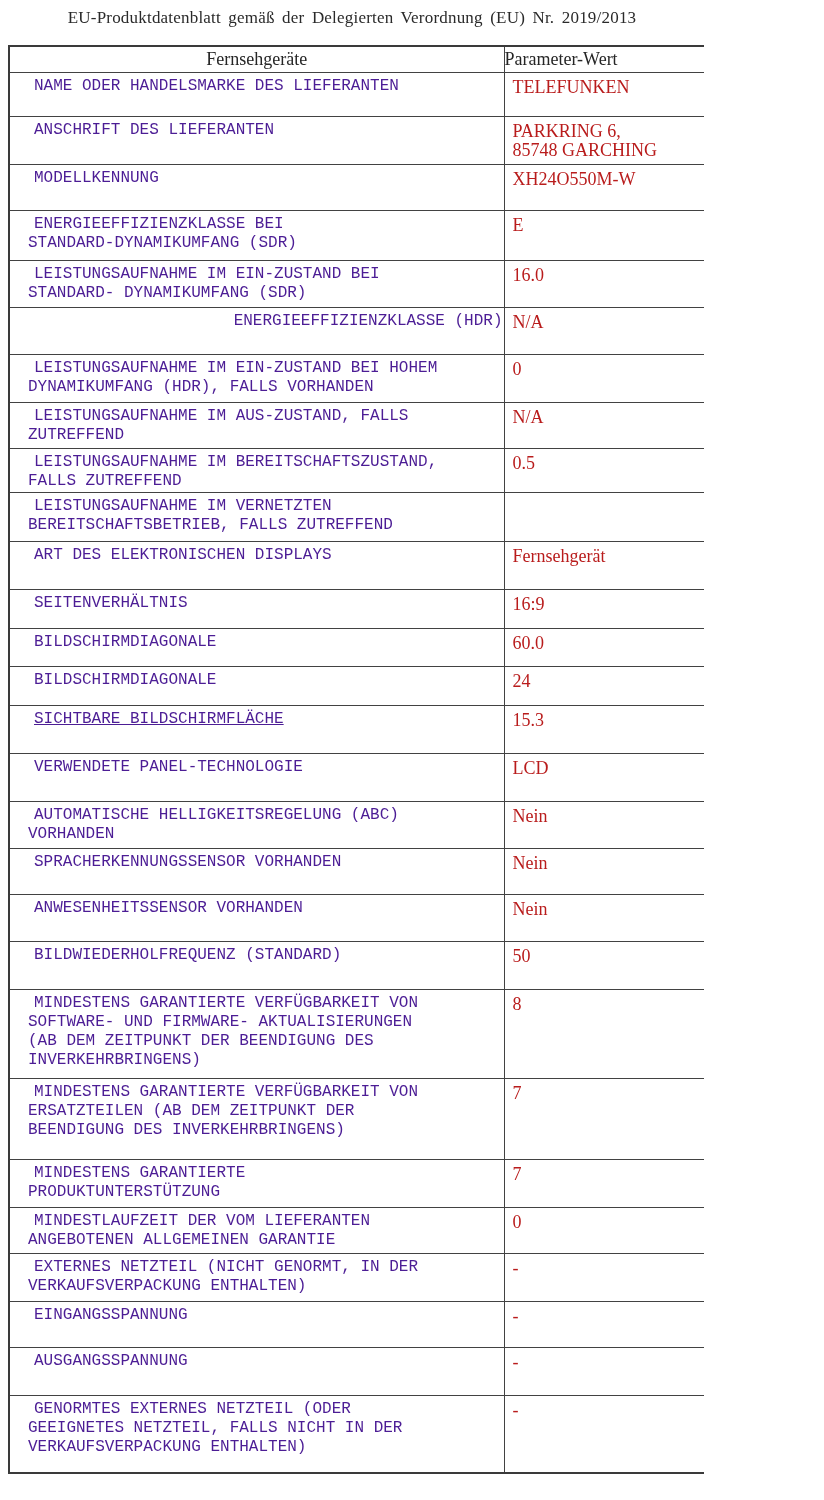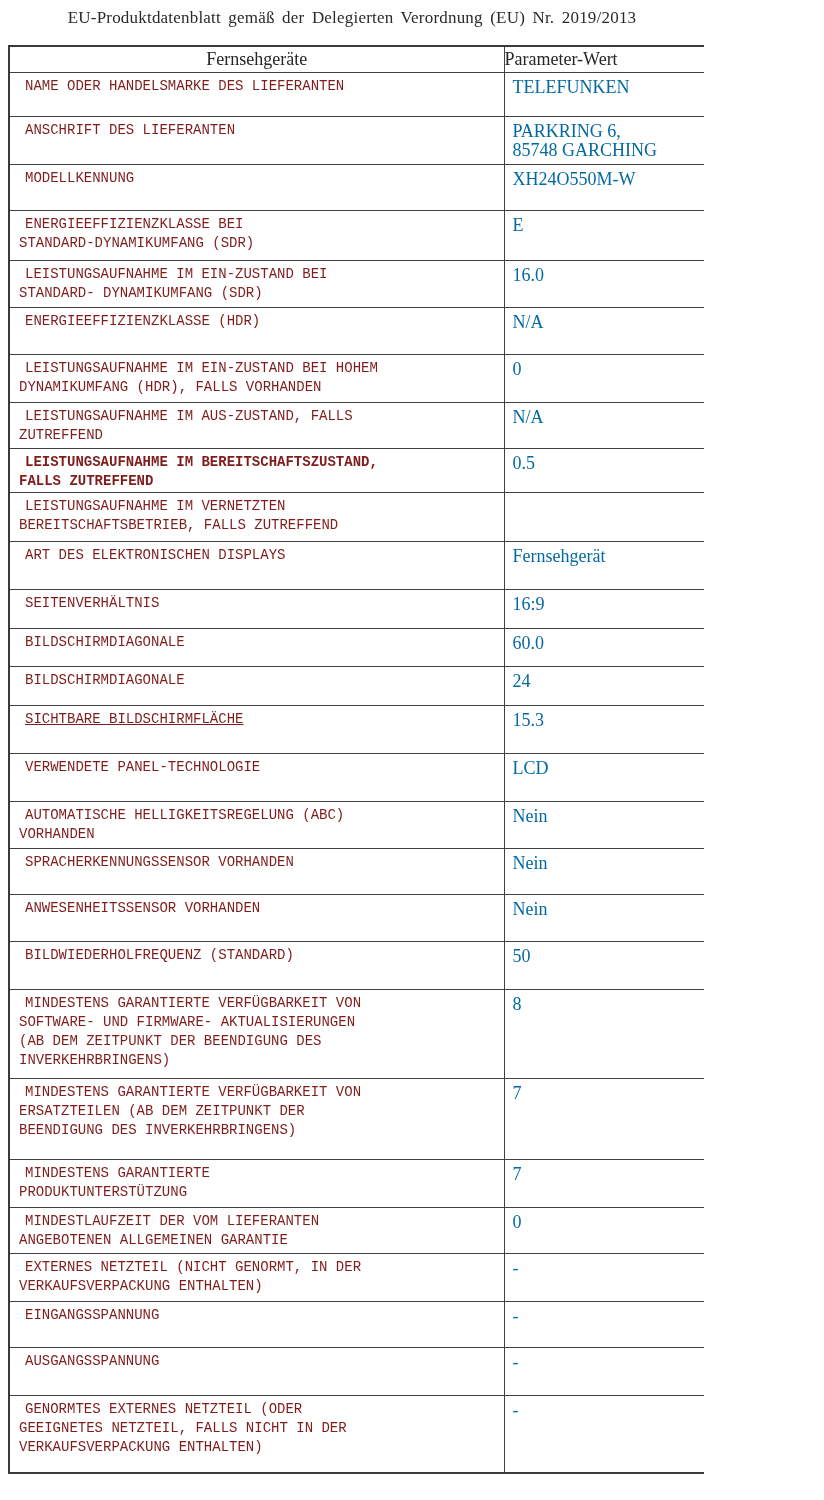--- a/index.html
+++ b/index.html
@@ -16,26 +16,26 @@
   .sheet th,.sheet td{border:1px solid #424242;vertical-align:top;overflow:hidden;}
   .sheet thead th{
     font-family:"Liberation Serif",serif;font-weight:normal;font-size:18px;
     color:#262626;height:25px;vertical-align:middle;padding:0;
   }
   th.h-col1{text-align:center;}
   th.h-col2{text-align:left;padding-left:8px;}
   th.h-col3{text-align:center;}
   td.label{
     font-family:"Liberation Mono","DejaVu Sans Mono",monospace;
-    font-size:14px;line-height:19px;color:#7f1d1d;
-    padding:4px 1px 1px 9px;text-indent:6px;white-space:pre-line;
+    font-size:16px;line-height:19px;color:#4c1d95;
+    padding:4px 1px 1px 18px;text-indent:6px;white-space:pre-line;
   }
   td.value{
     font-family:"Liberation Serif",serif;font-size:18px;line-height:19px;
-    color:#0369a1;padding:5px 4px 1px 8px;white-space:pre-line;
+    color:#b91c1c;padding:5px 4px 1px 8px;white-space:pre-line;
   }
   td.unit{
     font-family:"Liberation Serif",serif;font-size:18px;line-height:19px;
     color:#262626;padding:5px 2px 1px 8px;
   }
 </style>
 </head>
 <body>
 
 <div class="page">
@@ -77,38 +77,38 @@
           <td class="value">E</td>
           <td class="unit"></td>
         </tr>
         <tr>
           <td class="label" style="height: 41px;">LEISTUNGSAUFNAHME IM EIN-ZUSTAND BEI
 STANDARD- DYNAMIKUMFANG (SDR)</td>
           <td class="value">16.0</td>
           <td class="unit">W</td>
         </tr>
         <tr>
-          <td class="label" style="height: 41px;">ENERGIEEFFIZIENZKLASSE (HDR)</td>
+          <td class="label" style="height: 41px; text-align: right;">ENERGIEEFFIZIENZKLASSE (HDR)</td>
           <td class="value">N/A</td>
           <td class="unit"></td>
         </tr>
         <tr>
           <td class="label" style="height: 42px;">LEISTUNGSAUFNAHME IM EIN-ZUSTAND BEI HOHEM
 DYNAMIKUMFANG (HDR), FALLS VORHANDEN</td>
           <td class="value">0</td>
           <td class="unit">W</td>
         </tr>
         <tr>
           <td class="label" style="height: 40px;">LEISTUNGSAUFNAHME IM AUS-ZUSTAND, FALLS
 ZUTREFFEND</td>
           <td class="value">N/A</td>
           <td class="unit">W</td>
         </tr>
         <tr>
-          <td class="label" style="height: 37px; font-weight: bold;">LEISTUNGSAUFNAHME IM BEREITSCHAFTSZUSTAND,
+          <td class="label" style="height: 37px;">LEISTUNGSAUFNAHME IM BEREITSCHAFTSZUSTAND,
 FALLS ZUTREFFEND</td>
           <td class="value">0.5</td>
           <td class="unit">W</td>
         </tr>
         <tr>
           <td class="label" style="height: 43px;">LEISTUNGSAUFNAHME IM VERNETZTEN
 BEREITSCHAFTSBETRIEB, FALLS ZUTREFFEND</td>
           <td class="value"></td>
           <td class="unit">W</td>
         </tr>

